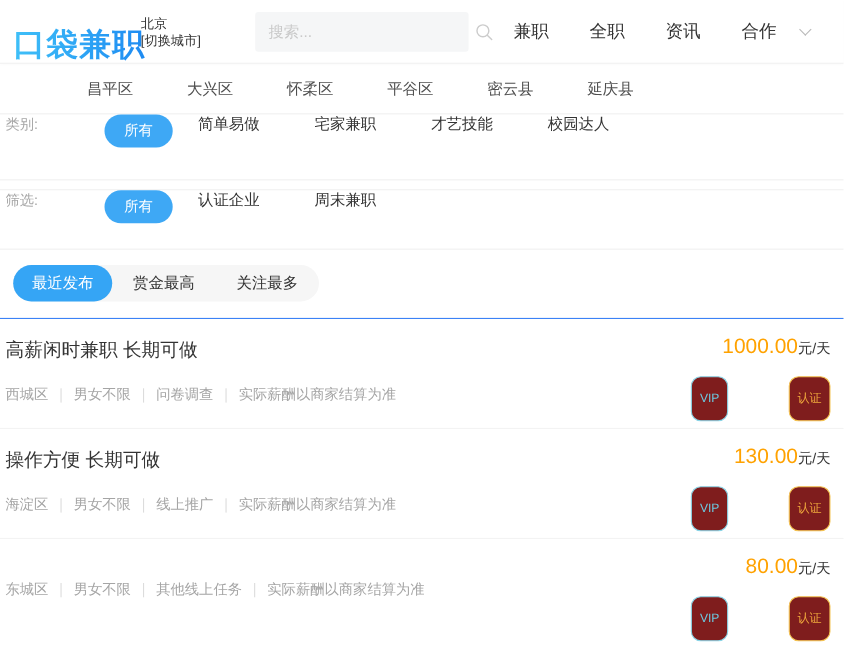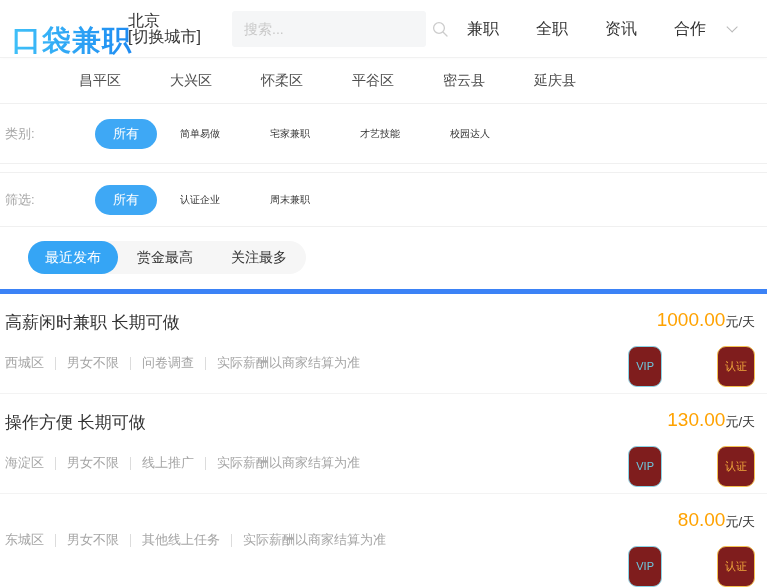--- a/index.html
+++ b/index.html
@@ -7,21 +7,21 @@
               font-family:"Liberation Sans","DejaVu Sans",sans-serif; }
 
   
   .header { position:relative; height:58px; background:#fff;
             border-bottom:1px solid #f1f1f1; box-shadow:0 1px 3px rgba(0,0,0,0.02); }
   .logo { position:absolute; left:12px; top:21px; font-size:29px; font-weight:bold;
           letter-spacing:1px; color:#2196f3;
           background:linear-gradient(90deg,#3fc0f8,#1e8bf2);
           -webkit-background-clip:text; background-clip:text;
           -webkit-text-fill-color:transparent; cursor:pointer; }
-  .city-block { position:absolute; left:128px; top:13px; font-size:16px; color:#333; line-height:16px; }
+  .city-block { position:absolute; left:128px; top:13px; font-size:12px; color:#333; line-height:16px; }
   .city-switch { cursor:pointer; }
   .search-box { position:absolute; left:232px; top:11px; width:194px; height:36px;
                 background:#f5f6f7; border-radius:3px; display:flex; align-items:center; }
   .search-box input { flex:1; border:none; outline:none; background:transparent;
                       font-size:14px; color:#333; padding:0 6px 0 12px;
                       font-family:"Liberation Sans","DejaVu Sans",sans-serif; }
   .search-box input::placeholder { color:#c9c9c9; }
   .search-icon { width:18px; height:18px; margin-right:10px; flex:none; }
   .nav { position:absolute; left:467px; top:0; height:58px; display:flex;
          align-items:center; gap:37px; }
@@ -29,33 +29,33 @@
   .nav .with-caret { display:flex; align-items:center; gap:20px; }
   .caret { width:8px; height:8px; border-right:1px solid #b9b9b9; border-bottom:1px solid #b9b9b9;
            transform:rotate(45deg) translateY(-3px); display:inline-block; }
 
   
   .district-row { height:46px; display:flex; align-items:center; gap:49px;
                   padding-left:79px; border-bottom:1px solid #f0f0f0; }
   .district-row span { font-size:14px; color:#4f4f4f; cursor:pointer; white-space:nowrap; }
 
   
-  .filter-row { height:59px; display:flex; align-items:center; position:relative; }
+  .filter-row { height:59px; display:flex; position:relative; }
   .filter-row.short { height:53px; }
   .filter-label { position:absolute; left:5px; font-size:13px; color:#a6a6a6; }
   .pill-selected { position:absolute; left:95px; height:30px; line-height:30px;
                    padding:0 18px; border-radius:15px; background:#3ea8f5; color:#fff;
                    font-size:13px; cursor:pointer; }
   .filter-options { display:flex; gap:50px; padding-left:180px; }
-  .filter-options span { font-size:10px; color:#333; cursor:pointer; white-space:nowrap; }
+  .filter-options span { font-size:14px; color:#333; cursor:pointer; white-space:nowrap; }
   .gap-band { height:10px; border-top:1px solid #f0f0f0; border-bottom:1px solid #f0f0f0; }
   .hr { border-bottom:1px solid #f0f0f0; }
 
   
-  .sort-wrap { padding:14px 0 15px 28px; border-bottom:5px solid #3b82f6; }
+  .sort-wrap { padding:14px 0 15px 12px; border-bottom:1px solid #3b82f6; }
   .sort-group { display:inline-flex; align-items:center; background:#f6f6f6; border-radius:17px; }
   .sort-active { height:33px; line-height:33px; padding:0 17px; border-radius:17px;
                  background:#35a5f5; color:#fff; font-size:14px; cursor:pointer; white-space:nowrap; }
   .sort-tab { font-size:14px; color:#333; padding:0 19px; cursor:pointer; white-space:nowrap; }
 
   
   .job { position:relative; height:100px; border-bottom:1px solid #f3f3f3; padding:17px 12px 0 5px; }
   .job-title { font-size:17px; color:#333; cursor:pointer; max-width:580px;
                white-space:nowrap; overflow:hidden; }
   .job-meta { display:flex; align-items:center; margin-top:20px; font-size:13px; color:#a5a5a5; }

